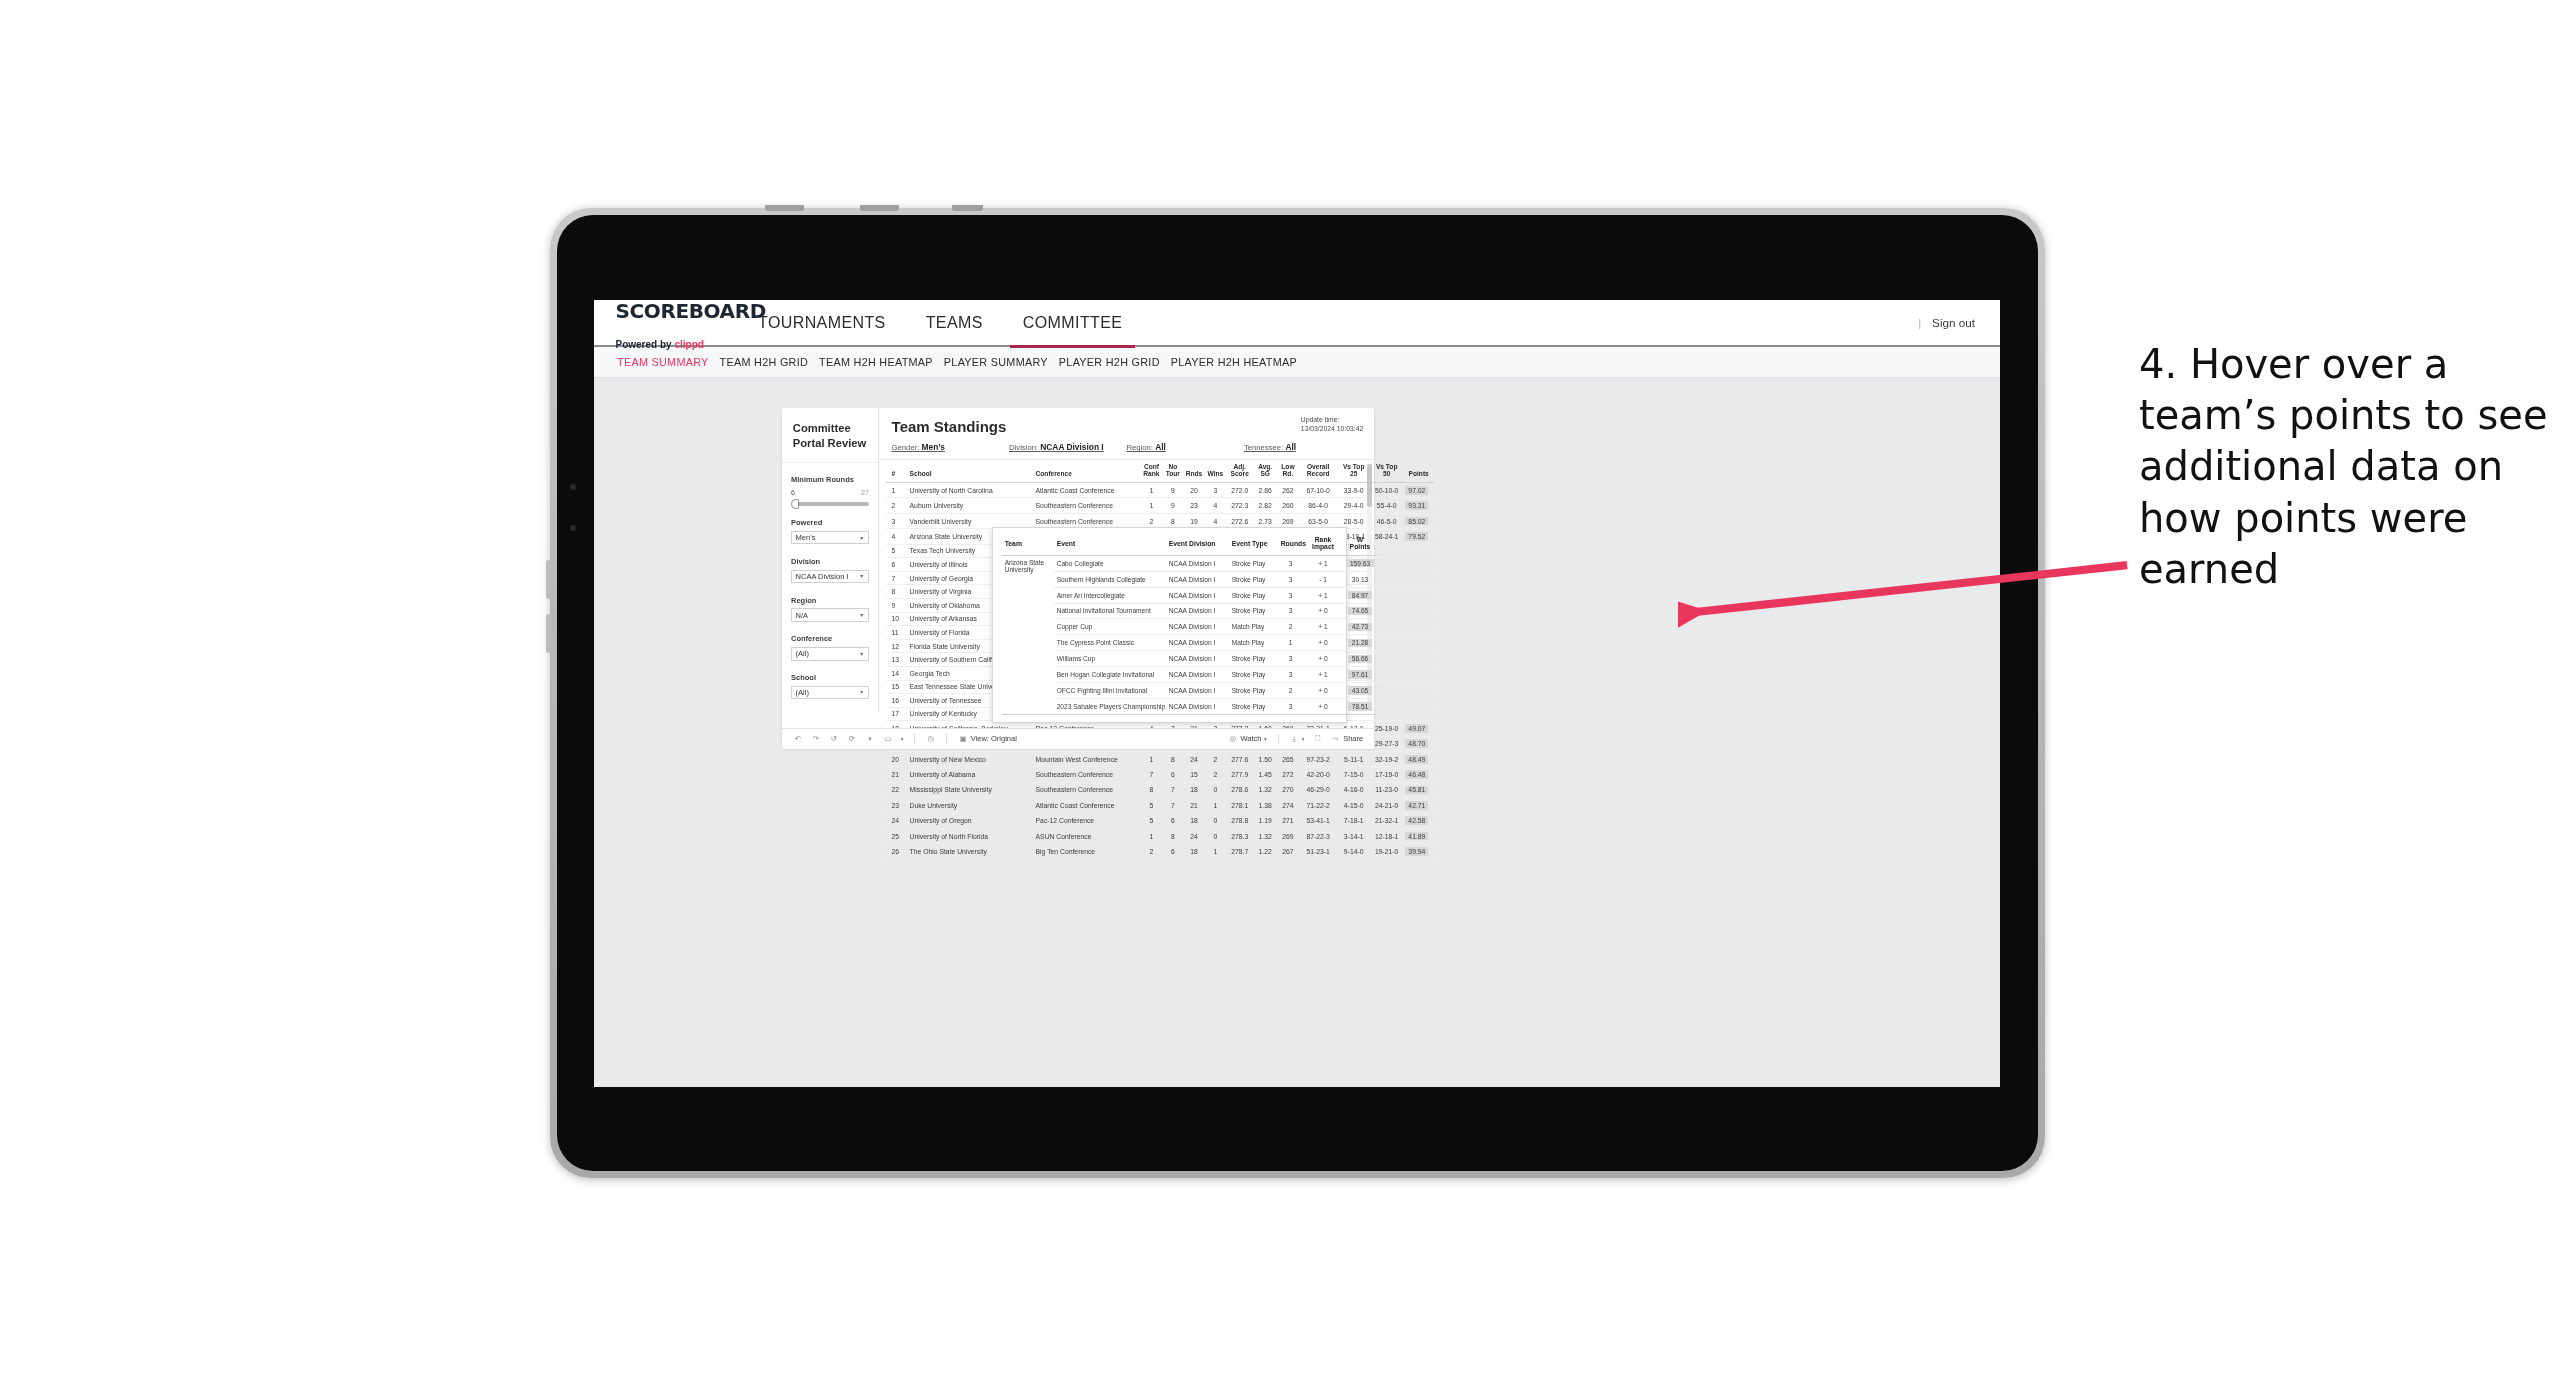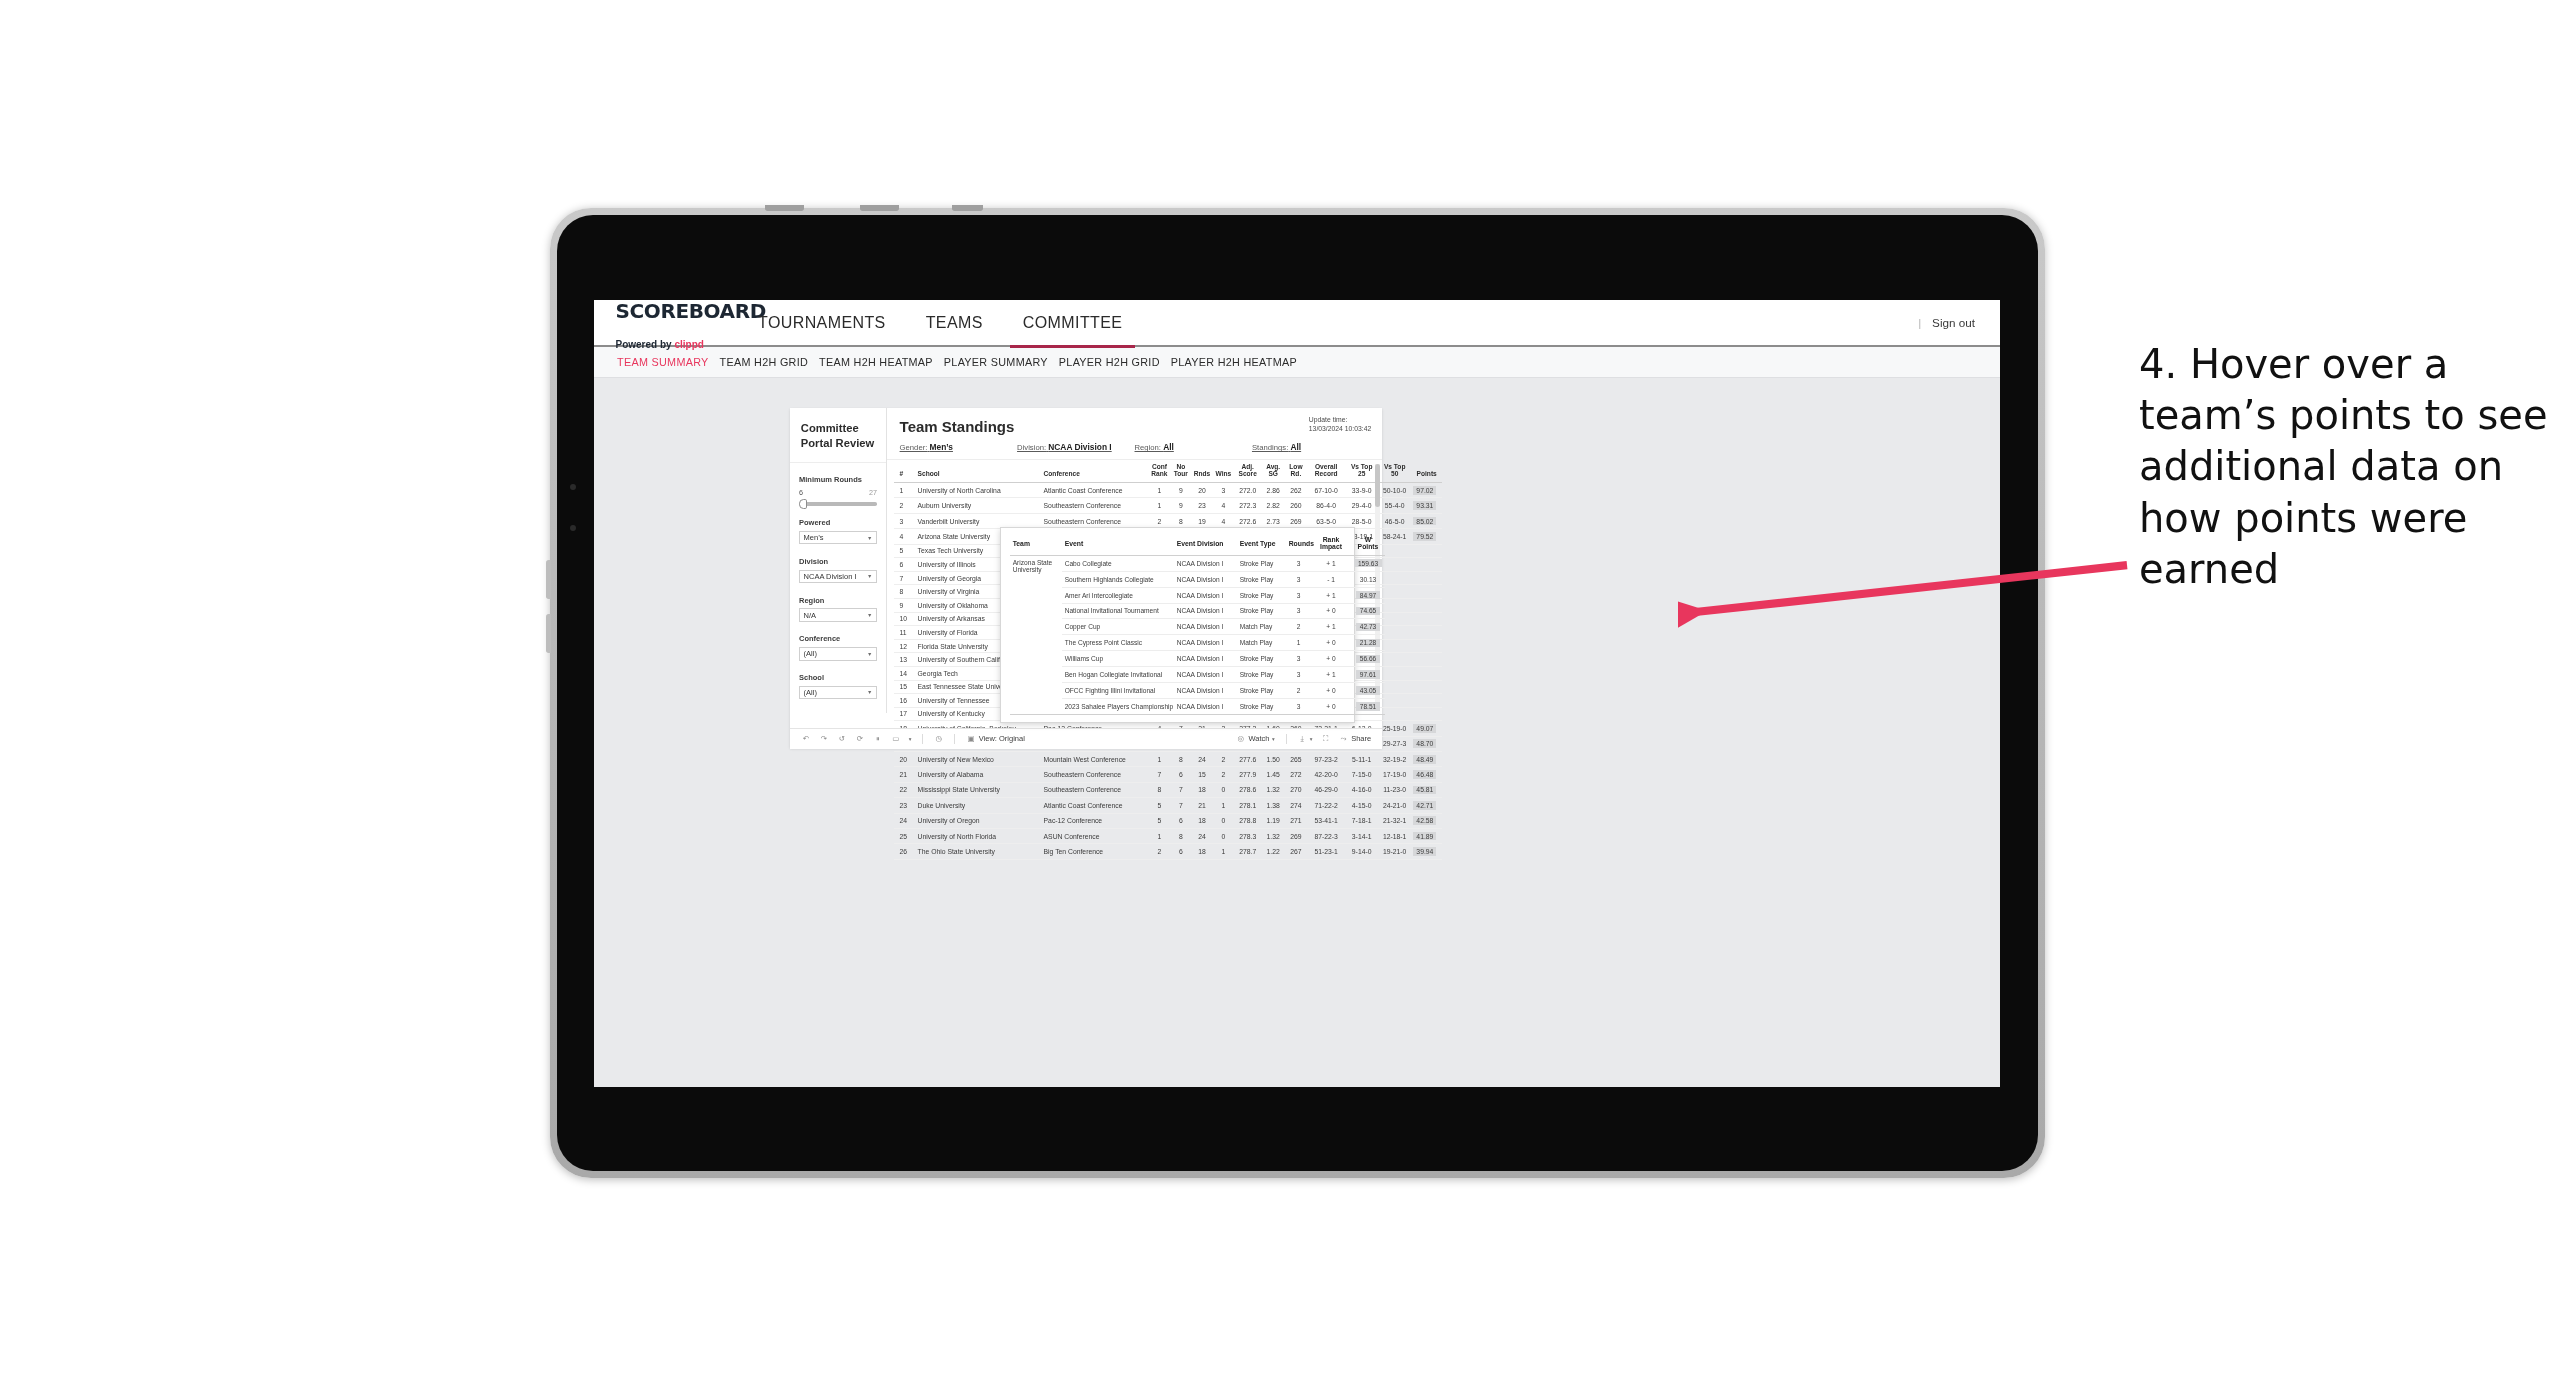--- a/index.html
+++ b/index.html
@@ -77,21 +77,21 @@
   #subtabs {
     height: 30.5px; background: #f7f8f9; display: flex; align-items: center;
     padding-left: 23px; gap: 11px; border-bottom: 0.9px solid #dedfe2;
   }
   .subtab { font-size: 10.8px; letter-spacing: 0.3px; color: #2b2b2b; cursor: pointer; }
   .subtab.active { color: #e8365d; }
 
   
   #workbook-area { position:absolute; left:0; right:0; top:80px; bottom:0; background:#e9eaec; }
   #viz {
-    position: absolute; left: 196px; top: 28px;
+    position: absolute; left: 188px; top: 28px;
     width: 592px; height: 341px;
     background: #ffffff;
     box-shadow: 0 0.9px 2.7px rgba(0,0,0,.12);
     font-family: "Liberation Sans", sans-serif;
   }
   #viz-body { display:flex; height: 305px; }
 
   
   #filters {
     width: 97px; border-right: 0.9px solid #e2e2e2; padding: 0;
@@ -291,21 +291,21 @@
           </div>
         </div>
 
         <div id="viz-main">
           <div id="viz-head">
             <div id="viz-title">Team Standings</div>
             <div id="viz-meta">
               <div><span>Gender:</span> <b>Men’s</b></div>
               <div><span>Division:</span> <b>NCAA Division I</b></div>
               <div><span>Region:</span> <b>All</b></div>
-              <div><span>Standings:</span> <b>All</b></div>
+              <div><span>Tennessee:</span> <b>All</b></div>
             </div>
             <div id="update-time">
               <div>Update time:</div>
               <div>13/03/2024 10:03:42</div>
             </div>
           </div>
 
           <div style="padding:0 9px 0 7.2px;">
             <table class="standings">
               <colgroup>

